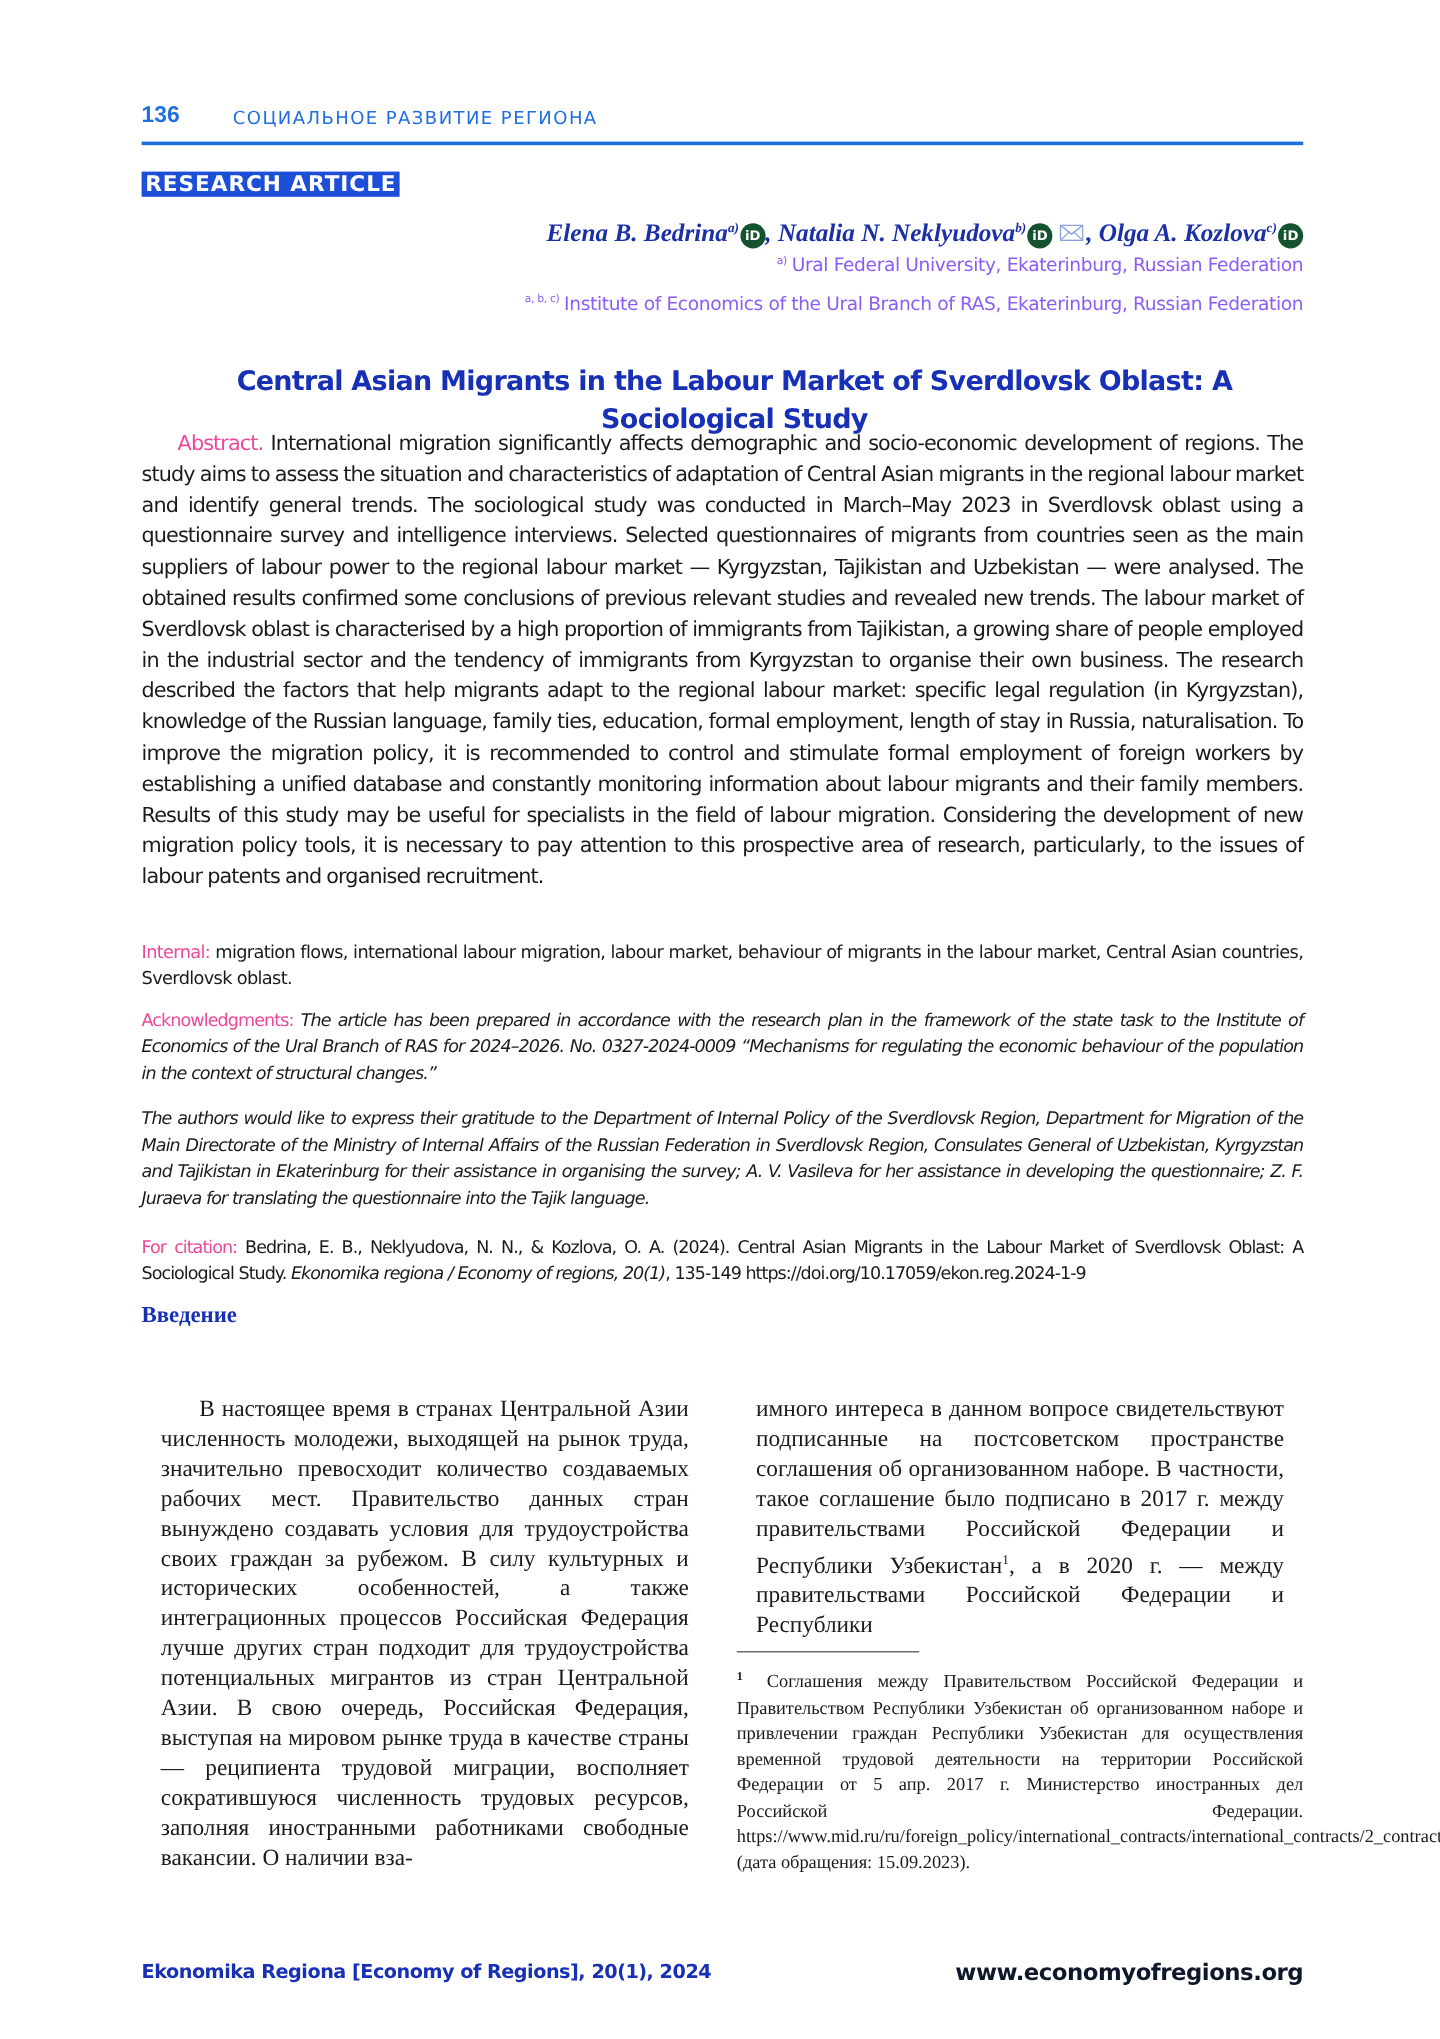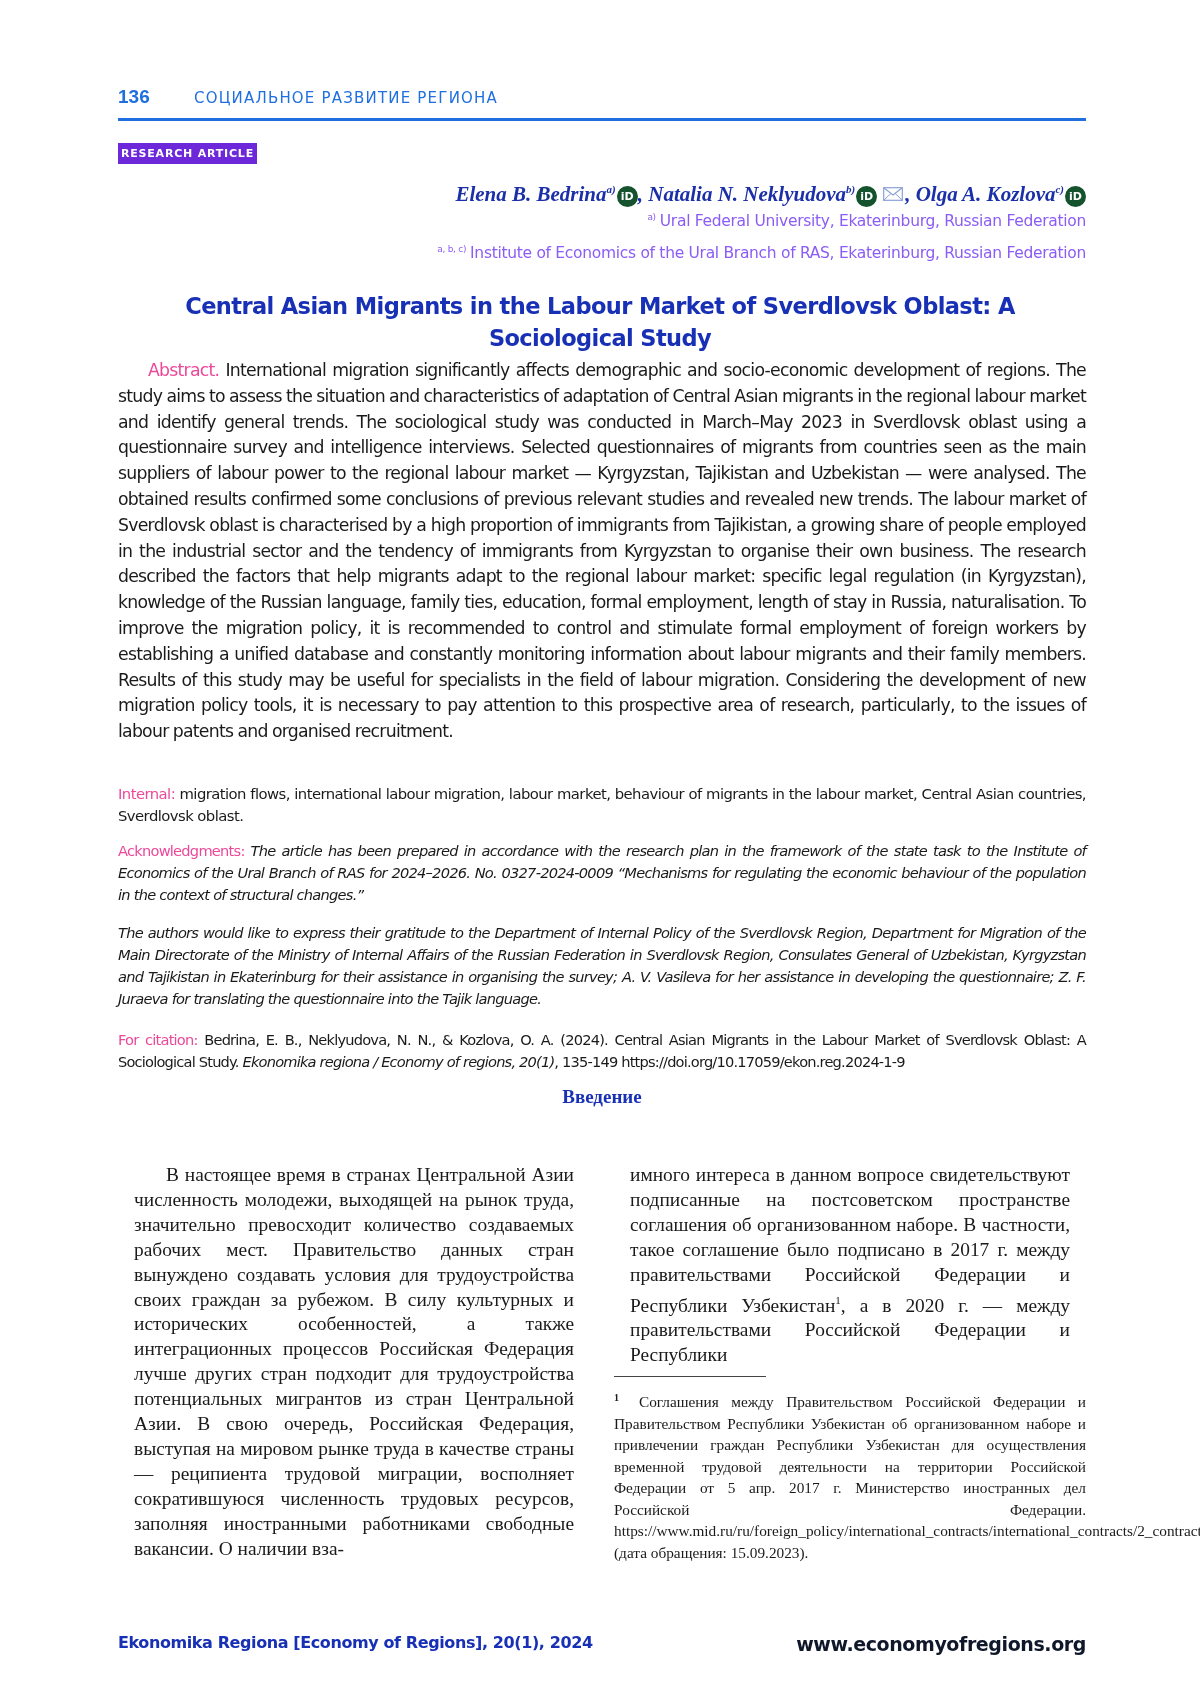--- a/index.html
+++ b/index.html
@@ -4,21 +4,21 @@
   <style>
     html, body { margin: 0; padding: 0; background: #ffffff; }
     body { width: 1200px; height: 1699px; position: relative; overflow: hidden; color: #1a1a1a; }
     .page { position: absolute; left: 0; top: 0; width: 1200px; height: 1699px; }
 
     
     .running-head { position: absolute; left: 118px; top: 84px; width: 968px; height: 34px; border-bottom: 3px solid #1f6fe0; }
     .page-num { position: absolute; left: 0; top: 2px; font-family: "Liberation Sans", sans-serif; font-weight: bold; font-size: 19px; color: #1f6fe0; }
     .section-name { position: absolute; left: 76px; top: 5px; font-family: "DejaVu Sans", sans-serif; font-size: 15px; letter-spacing: 1.2px; color: #1f6fe0; }
 
-    .article-type { position: absolute; left: 118px; top: 143px; background: #6d28d9; color: #fff; font-family: "DejaVu Sans", sans-serif; font-weight: bold; font-size: 11px; letter-spacing: 0.8px; padding: 2px 3px 2px 3px; line-height: 17px; }
+    .article-type { position: absolute; left: 118px; top: 143px; background: #1d4ed8; color: #fff; font-family: "DejaVu Sans", sans-serif; font-weight: bold; font-size: 18px; letter-spacing: 0.8px; padding: 2px 3px 2px 3px; line-height: 17px; }
 
     
     .authors { position: absolute; right: 114px; top: 182px; font-family: "Liberation Serif", serif; font-style: italic; font-weight: bold; font-size: 21px; color: #1b2fa8; white-space: nowrap; text-align: right; }
     .authors sup { font-size: 11px; font-weight: bold; vertical-align: 8px; }
     .orcid { display: inline-block; width: 21px; height: 21px; border-radius: 50%; background: #14532d; color: #fff; font-family: "DejaVu Sans", sans-serif; font-style: normal; font-weight: bold; font-size: 11px; line-height: 21px; text-align: center; vertical-align: 1px; margin-left: 1px; }
     .mail-icon { display: inline-block; width: 20px; height: 14px; vertical-align: 0px; margin: 0 2px 0 6px; }
     .affil { position: absolute; right: 114px; font-family: "DejaVu Sans", sans-serif; font-size: 15.5px; color: #8b5cf6; white-space: nowrap; letter-spacing: -0.3px; }
     .affil sup { font-size: 9px; vertical-align: 6px; margin-right: 4px; }
     .affil-1 { top: 212px; }
     .affil-2 { top: 244px; }
@@ -32,21 +32,21 @@
 
     .keywords { position: absolute; left: 118px; width: 968px; top: 783px; font-family: "DejaVu Sans", sans-serif; font-size: 14.8px; line-height: 22px; text-align: justify; letter-spacing: -0.55px; color: #1a1a1a; }
 
     .ack { position: absolute; left: 118px; width: 968px; top: 840px; font-family: "DejaVu Sans", sans-serif; font-style: italic; font-size: 14.6px; line-height: 22px; text-align: justify; letter-spacing: -0.75px; color: #1a1a1a; }
     .ack .label-blue { font-style: normal; }
     .thanks { position: absolute; left: 118px; width: 968px; top: 922px; font-family: "DejaVu Sans", sans-serif; font-style: italic; font-size: 14.6px; line-height: 22px; text-align: justify; letter-spacing: -0.75px; color: #1a1a1a; }
 
     .citation { position: absolute; left: 118px; width: 968px; top: 1029px; font-family: "DejaVu Sans", sans-serif; font-size: 14.6px; line-height: 22px; text-align: justify; letter-spacing: -0.8px; color: #1a1a1a; }
     .citation i { font-style: italic; }
 
-    .intro-heading { position: absolute; left: 118px; width: 968px; top: 1086px; text-align: center; font-family: "Liberation Serif", serif; font-weight: bold; font-size: 19px; color: #1730b5; }
+    .intro-heading { position: absolute; left: 118px; width: 968px; top: 1086px; text-align: left; font-family: "Liberation Serif", serif; font-weight: bold; font-size: 19px; color: #1730b5; }
 
     
     .col { position: absolute; top: 1147px; width: 472px; font-family: "Liberation Serif", serif; font-size: 19.4px; line-height: 24.9px; text-align: justify; color: #1a1a1a; }
     .col-left { left: 118px; }
     .col-right { left: 614px; }
     .col-left p { margin: 16px; text-indent: 32px; }
     .col-right p { margin: 16px; }
     .col sup { font-size: 11px; vertical-align: 8px; }
 
     .fn-rule { position: absolute; left: 614px; top: 1376px; width: 152px; height: 0; border-top: 1.3px solid #444; }
@@ -78,21 +78,21 @@
       </svg><span>, </span><span>Olga A. Kozlova</span><sup>c)</sup><span class="orcid">iD</span>
   </div>
 
   <div class="affil affil-1">
     <sup>a)</sup><span>Ural Federal University, Ekaterinburg, Russian Federation</span>
   </div>
   <div class="affil affil-2">
     <sup>a, b, c)</sup><span>Institute of Economics of the Ural Branch of RAS, Ekaterinburg, Russian Federation</span>
   </div>
 
-  <h1 class="title" style="margin:0;">Central Asian Migrants in the Labour Market of Sverdlovsk Oblast: A Sociological Study</h1>
+  <h1 class="title" style="margin:12px;">Central Asian Migrants in the Labour Market of Sverdlovsk Oblast: A Sociological Study</h1>
 
   <div class="abstract">
     <span class="label-blue">Abstract.</span><span> International migration significantly affects demographic and socio-economic development of regions. The study aims to assess the situation and characteristics of adaptation of Central Asian migrants in the regional labour market and identify general trends. The sociological study was conducted in March–May 2023 in Sverdlovsk oblast using a questionnaire survey and intelligence interviews. Selected questionnaires of migrants from countries seen as the main suppliers of labour power to the regional labour market — Kyrgyzstan, Tajikistan and Uzbekistan — were analysed. The obtained results confirmed some conclusions of previous relevant studies and revealed new trends. The labour market of Sverdlovsk oblast is characterised by a high proportion of immigrants from Tajikistan, a growing share of people employed in the industrial sector and the tendency of immigrants from Kyrgyzstan to organise their own business. The research described the factors that help migrants adapt to the regional labour market: specific legal regulation (in Kyrgyzstan), knowledge of the Russian language, family ties, education, formal employment, length of stay in Russia, naturalisation. To improve the migration policy, it is recommended to control and stimulate formal employment of foreign workers by establishing a unified database and constantly monitoring information about labour migrants and their family members. Results of this study may be useful for specialists in the field of labour migration. Considering the development of new migration policy tools, it is necessary to pay attention to this prospective area of research, particularly, to the issues of labour patents and organised recruitment.</span>
   </div>
 
   <div class="keywords">
     <span class="label-blue">Internal:</span><span> migration flows, international labour migration, labour market, behaviour of migrants in the labour market, Central Asian countries, Sverdlovsk oblast.</span>
   </div>
 
   <div class="ack">

